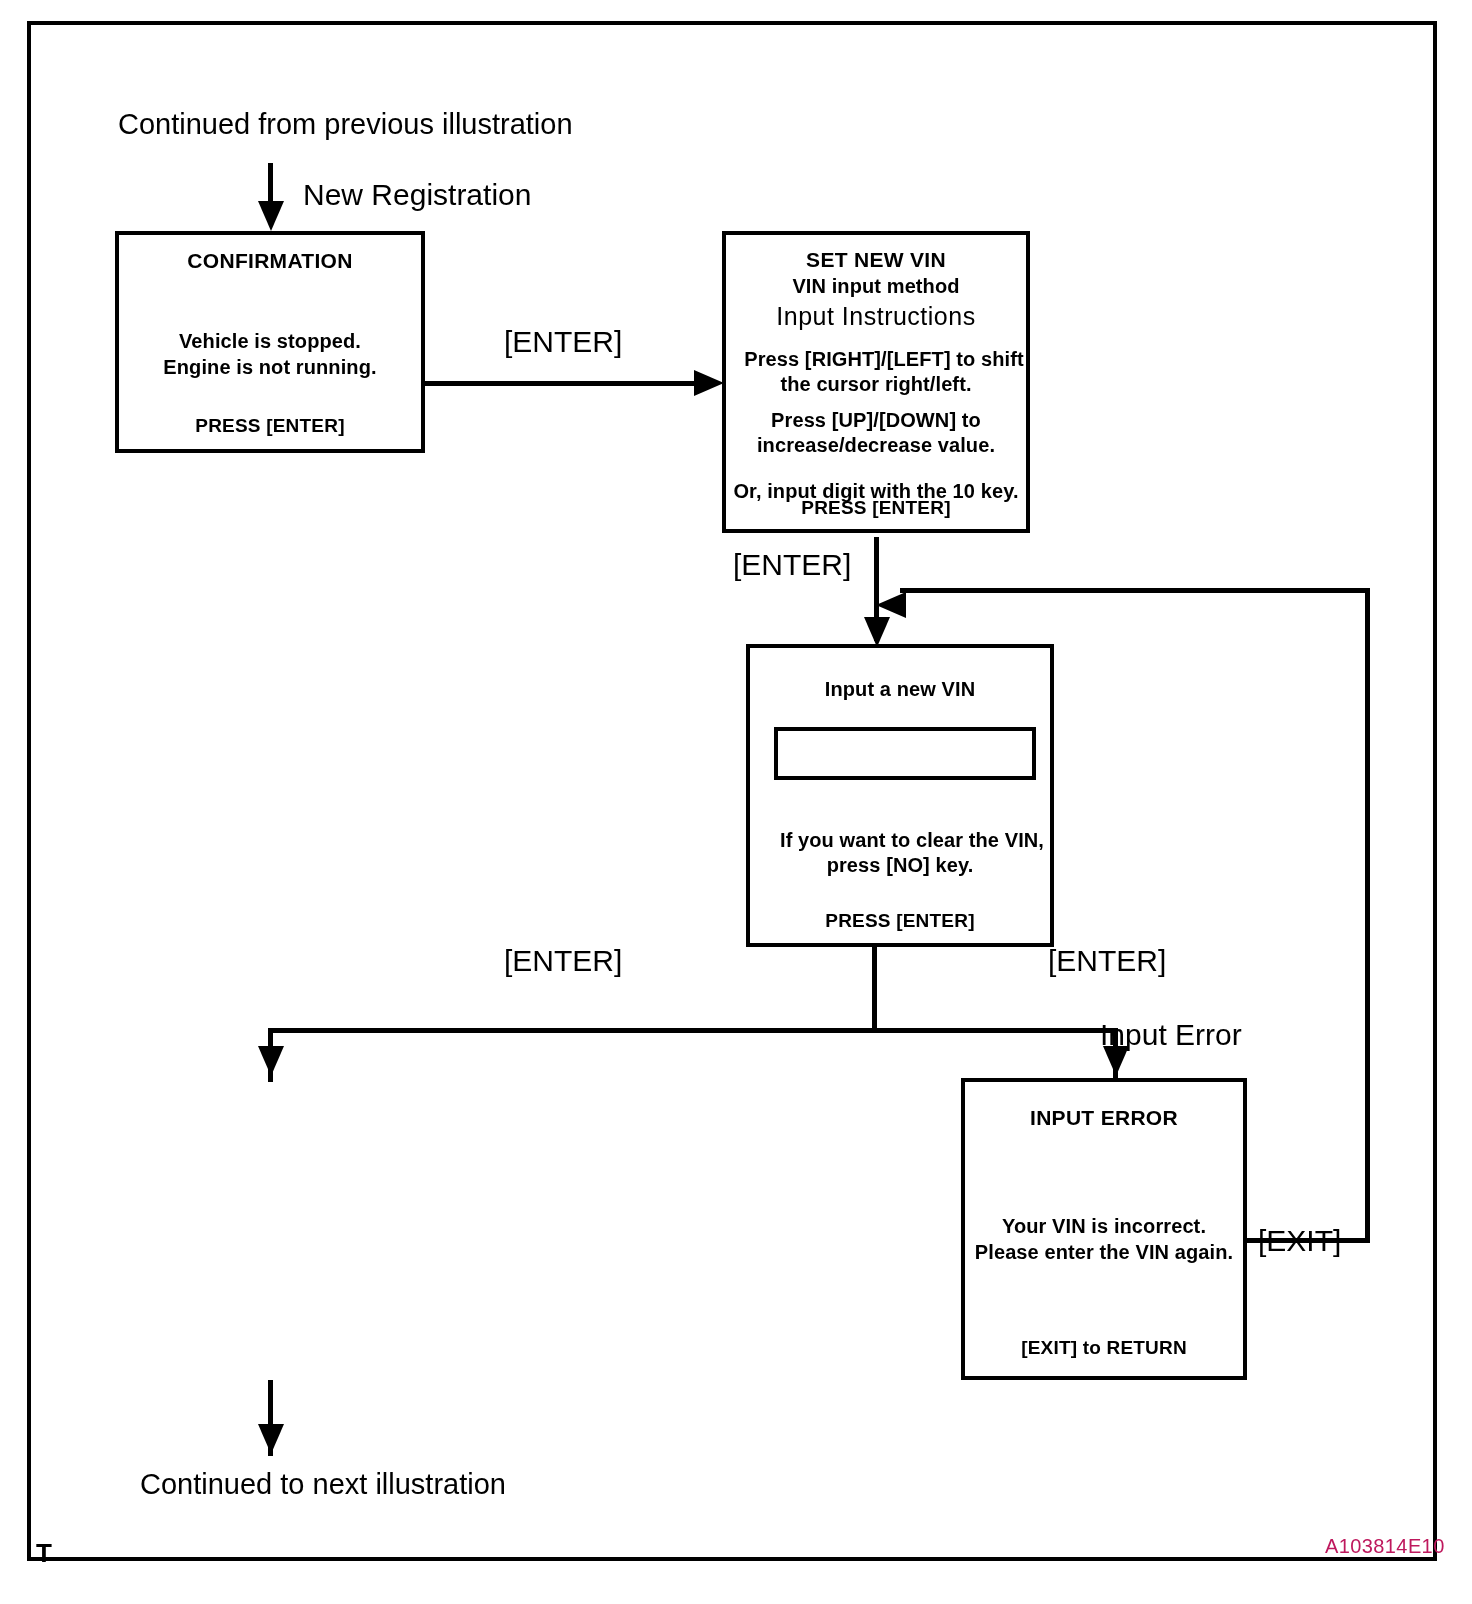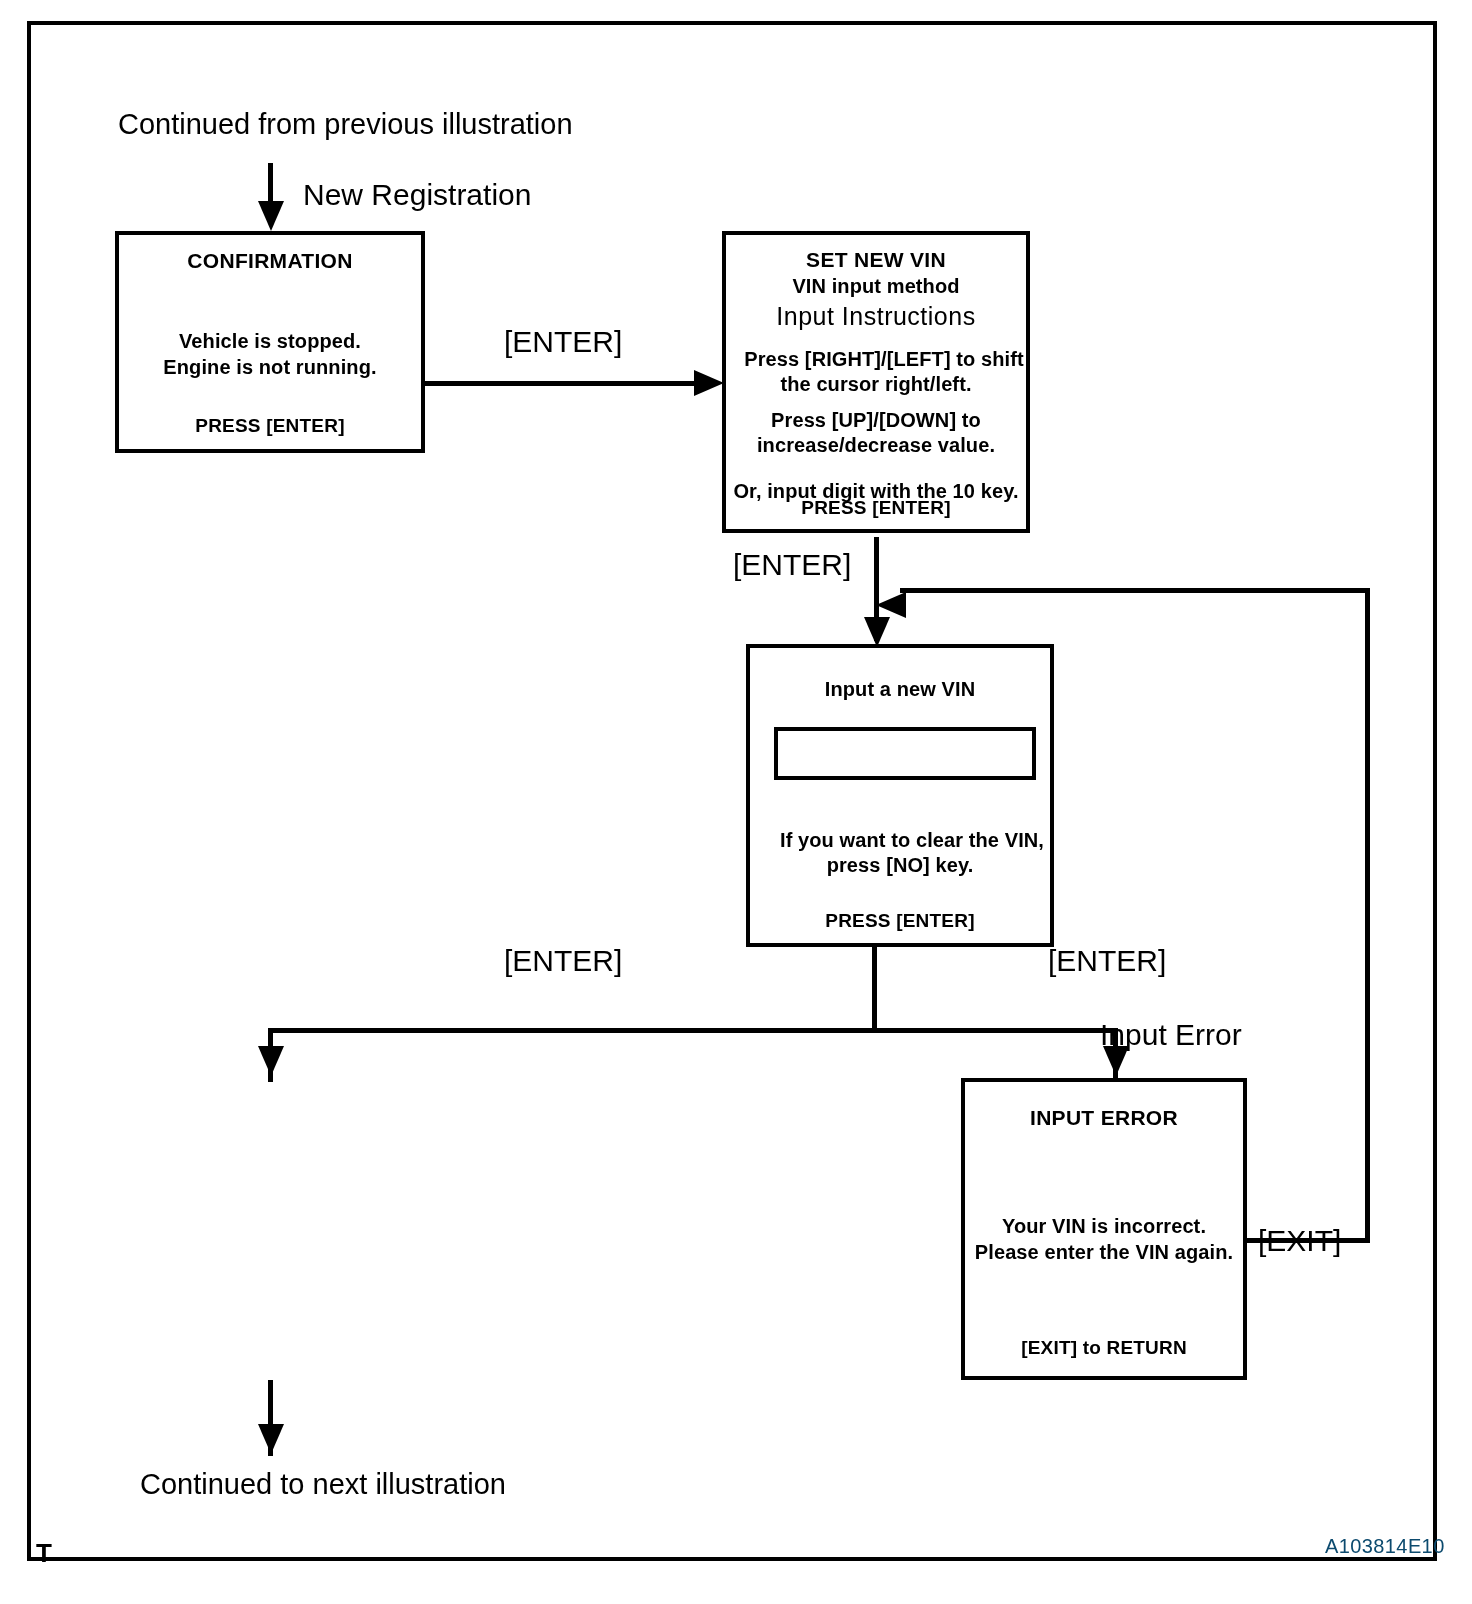--- a/index.html
+++ b/index.html
@@ -129,21 +129,21 @@
     font-size: 26px;
     font-weight: bold;
     color: #000;
   }
   #fig-code {
     position: absolute;
     left: 1325px;
     top: 1535px;
     font-size: 20px;
     font-weight: normal;
-    color: #0c4a6e;
+    color: #be185d;
     letter-spacing: 0.4px;
   }
 </style>
 </head>
 <body>
 
 <div id="page">
 
   <div id="outer-frame"></div>
 

